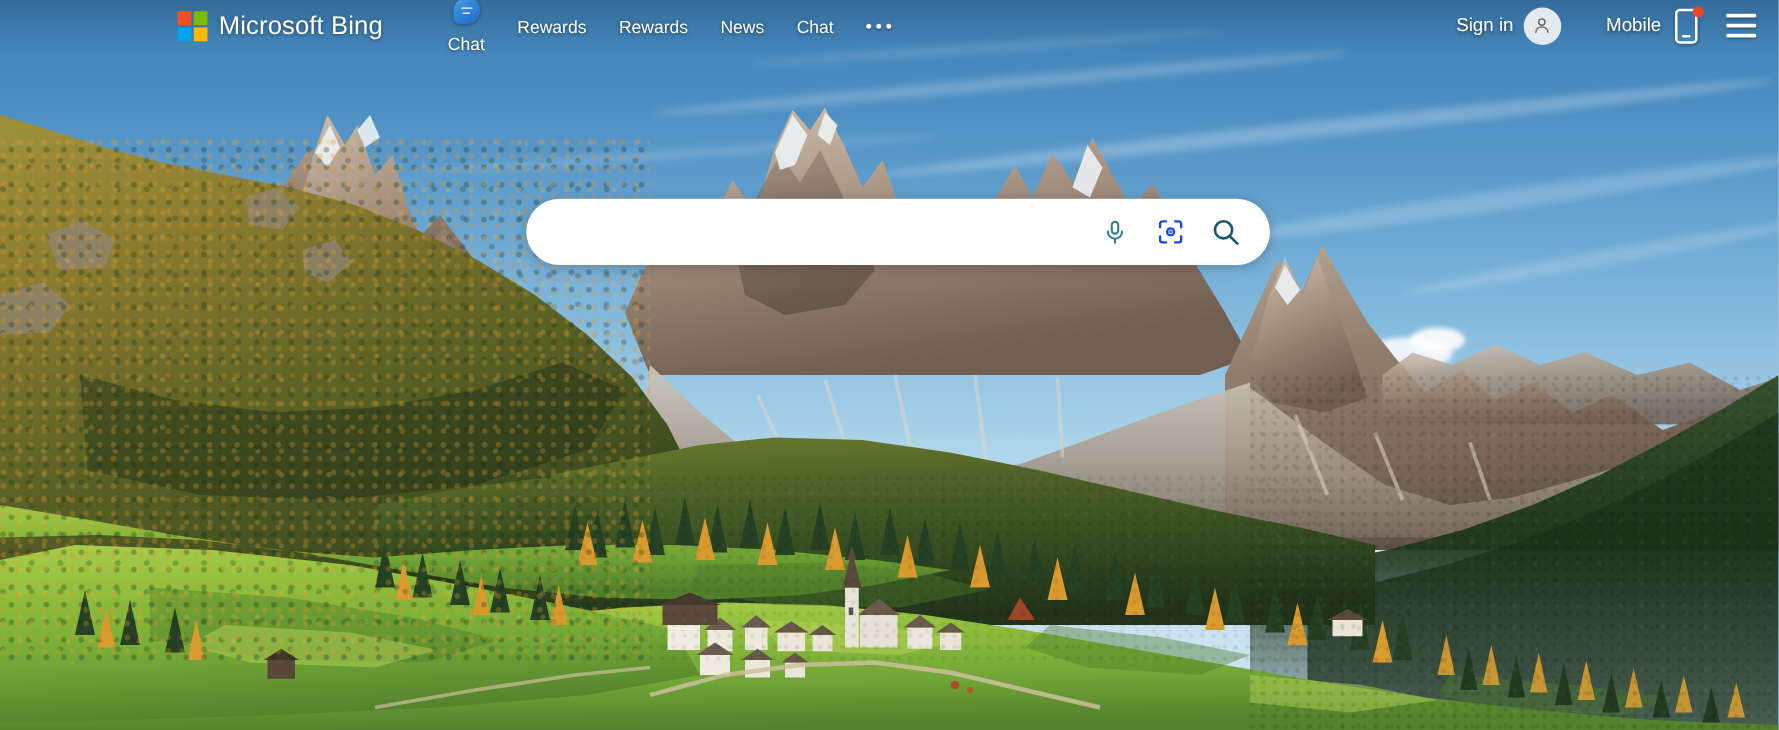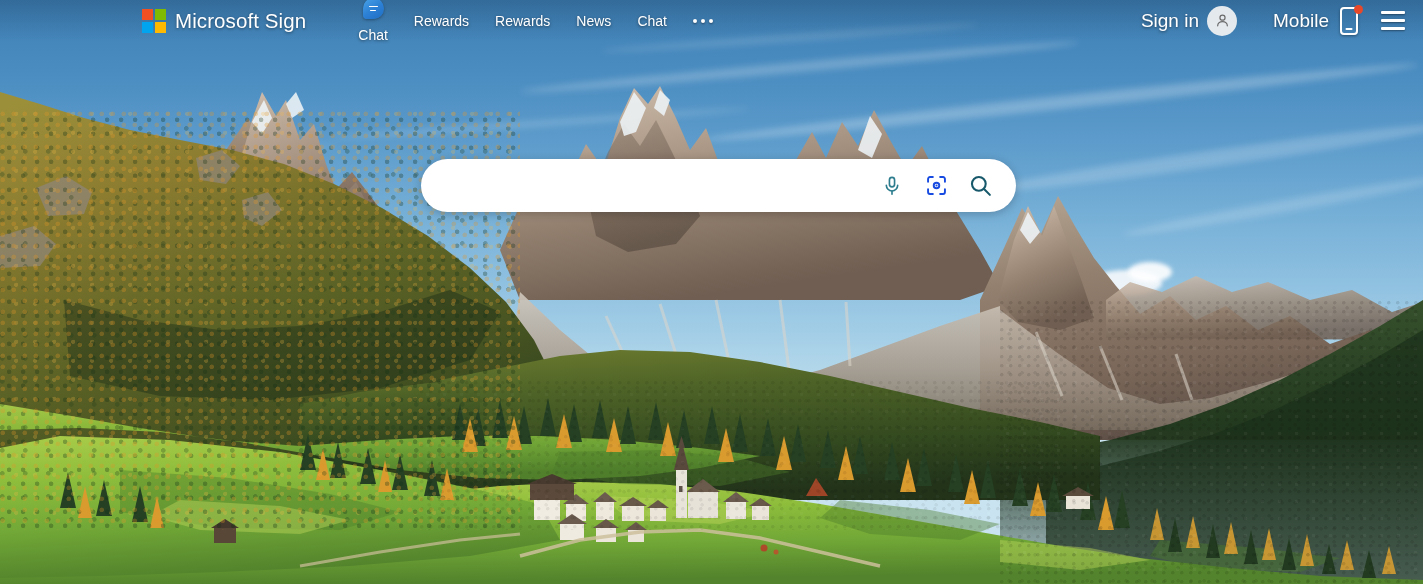--- a/index.html
+++ b/index.html
@@ -87,21 +87,21 @@
     box-shadow: 0 1px 3px rgba(0,0,0,.35);
   }
   .chat-bubble span { display: block; width: 9px; height: 1.6px; background: #fff; border-radius: 1px; }
   .chat-bubble span:last-child { width: 6px; }
   .nav-more { display: flex; gap: 4px; align-items: center; padding: 10px 13px; cursor: pointer; }
   .nav-more i { width: 4px; height: 4px; border-radius: 50%; background: #fff; display: block;
                 box-shadow: 0 1px 2px rgba(0,0,0,.4); }
 
   .header-right { margin-left: auto; display: flex; align-items: center; margin-right: 14px; }
   .hr-group { display: flex; align-items: center; gap: 8px; cursor: pointer; padding: 2px 6px; }
-  .hr-label { color: #fff; font-size: 19px; text-shadow: 0 1px 3px rgba(0,0,0,.5); white-space: nowrap; text-align: right; }
+  .hr-label { color: #fff; font-size: 15px; text-shadow: 0 1px 3px rgba(0,0,0,.5); white-space: nowrap; text-align: right; }
   .avatar {
     width: 30px; height: 30px; border-radius: 50%;
     background: rgba(243,243,243,0.92);
     display: flex; align-items: center; justify-content: center;
   }
   .rewards-circle {
     width: 30px; height: 30px; border-radius: 50%;
     border: 1.6px solid rgba(255,255,255,.82);
     display: flex; align-items: center; justify-content: center;
   }
@@ -448,21 +448,21 @@
 
   <div class="header">
 
     <div class="brand">
       <div class="ms-logo">
         <i class="ms-q1"></i>
           <i class="ms-q2"></i>
           <i class="ms-q3"></i>
           <i class="ms-q4"></i>
       </div>
-      <span class="brand-name">Microsoft Sign</span>
+      <span class="brand-name">Microsoft Bing</span>
     </div>
 
     <nav class="nav">
       <div class="nav-item nav-chat">
         <span class="chat-bubble">
           <span></span>
             <span></span>
         </span>
         <span>Chat</span>
       </div>

